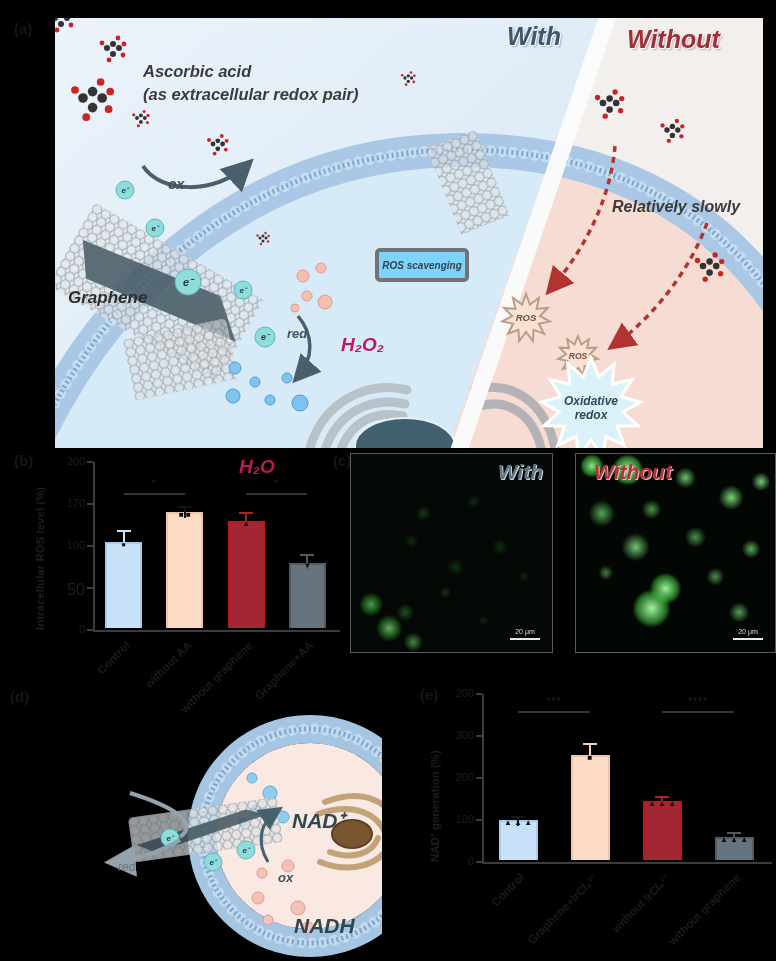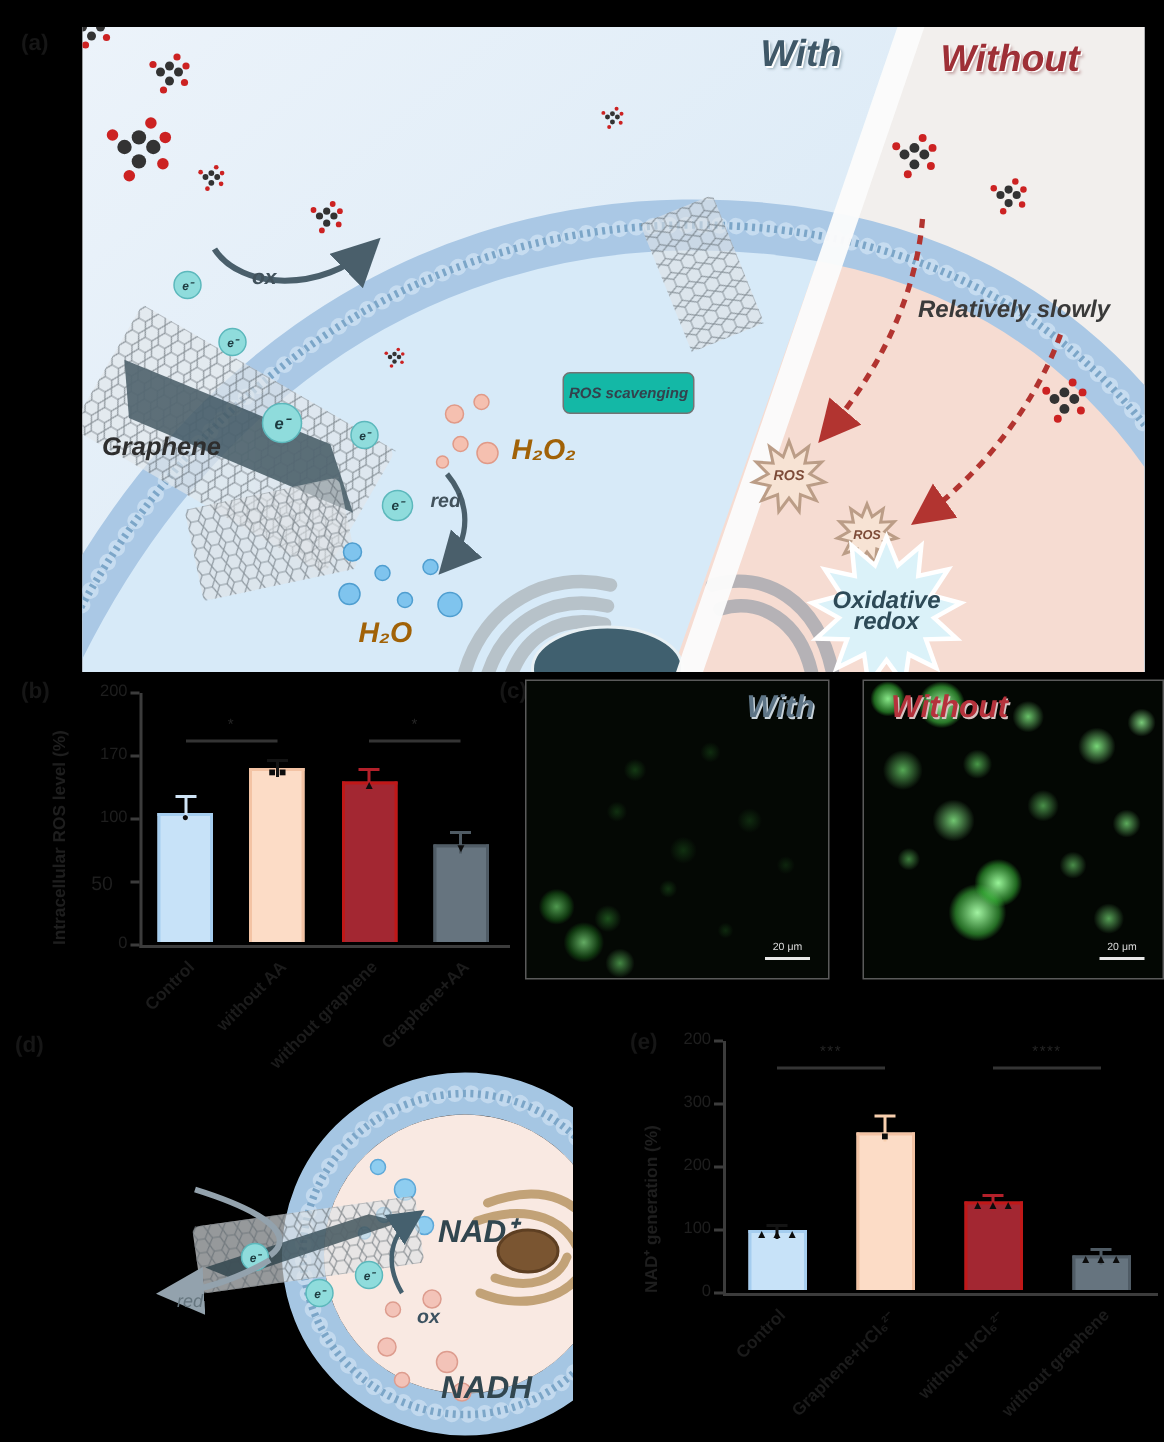--- a/index.html
+++ b/index.html
@@ -9,28 +9,28 @@
   
   #panel-a{position:absolute;left:55px;top:18px;width:708px;height:430px;background:#fff;}
   #panel-a svg{position:absolute;left:0;top:0;}
   .pa-text{position:absolute;white-space:nowrap;}
   .with-lab{font-size:25px;font-weight:bold;font-style:italic;color:#3f5868;
             text-shadow:1px 1px 0 #ffffff,2px 2px 2px #9fb3bf;}
   .without-lab{font-size:25px;font-weight:bold;font-style:italic;color:#9e2f36;
             text-shadow:1px 1px 0 #ffffff,2px 2px 2px #c7a9a9;}
   .ascorbic{font-size:16.5px;font-weight:bold;font-style:italic;color:#3b3b3b;line-height:23px;}
   .art-label{font-weight:bold;font-style:italic;color:#2e2e2e;}
-  .chem-label{font-weight:bold;font-style:italic;color:#a16207;}
+  .chem-label{font-weight:bold;font-style:italic;color:#be185d;margin-top:44px;}
   .small-arrow-label{font-weight:bold;font-style:italic;color:#42525c;}
-  .ros-box{position:absolute;background:#14b8a6;border:1px solid #737373;border-radius:5px;
+  .ros-box{position:absolute;background:#7dd3fc;border:4px solid #737373;border-radius:5px;
            display:flex;align-items:center;justify-content:center;
            font-size:10px;font-weight:bold;font-style:italic;color:#33424d;}
   .ros-star-lab{position:absolute;text-align:center;font-size:9.5px;font-weight:bold;
            font-style:italic;color:#7d4b38;}
-  .oxid-lab{position:absolute;text-align:center;font-size:16px;font-weight:bold;
+  .oxid-lab{position:absolute;text-align:center;font-size:12px;font-weight:bold;
            font-style:italic;color:#2d4a57;line-height:14px;}
   
   .micro{position:absolute;border:1px solid #5a5a5a;box-sizing:border-box;}
   .micro-with-lab{position:absolute;right:9px;top:6px;font-size:21px;font-weight:bold;
       font-style:italic;color:#5d7486;text-shadow:1px 1px 0 #c9d4db;}
   .micro-without-lab{position:absolute;left:18px;top:6px;font-size:21px;font-weight:bold;
       font-style:italic;color:#b5323c;text-shadow:1px 1px 0 #d8c2c2;}
   .scalebar{position:absolute;right:12px;bottom:12px;width:30px;height:2px;background:#e8e8e8;}
   .scalebar-lab{position:absolute;right:12px;bottom:17px;width:30px;text-align:center;
       font-size:7px;color:#dddddd;}
@@ -206,41 +206,45 @@
     <path d="M 560 128 C 556 175, 535 225, 495 272" fill="none" stroke="#b23430" stroke-width="3.5" stroke-dasharray="6 5" marker-end="url(#arrR)"></path>
     <path d="M 652 205 C 636 250, 600 298, 558 328" fill="none" stroke="#b23430" stroke-width="3.5" stroke-dasharray="6 5" marker-end="url(#arrR)"></path>
 
     <polygon fill="#f7e3d4" stroke="#bb9d87" stroke-width="2" points="471.0,276.0 474.9,286.6 484.0,279.8 481.6,290.8 492.8,290.0 484.9,298.0 494.8,303.4 483.7,305.8 489.1,315.7 478.6,311.8 477.8,323.0 471.0,314.0 464.2,323.0 463.4,311.8 452.9,315.7 458.3,305.8 447.2,303.4 457.1,298.0 449.2,290.0 460.4,290.8 458.0,279.8 467.1,286.6"></polygon>
     <polygon fill="#f7e3d4" stroke="#bb9d87" stroke-width="2" points="523.0,318.0 526.4,326.5 533.8,321.2 532.1,330.1 541.2,329.7 534.9,336.3 542.8,340.8 533.9,343.0 538.1,351.1 529.5,348.1 528.6,357.2 523.0,350.0 517.4,357.2 516.5,348.1 507.9,351.1 512.1,343.0 503.2,340.8 511.1,336.3 504.8,329.7 513.9,330.1 512.2,321.2 519.6,326.5"></polygon>
     <polygon fill="#dbf2f9" stroke="#ffffff" stroke-width="3" points="536.0,340.0 543.7,358.9 559.2,345.7 557.2,366.0 577.1,361.6 565.9,378.7 585.6,384.0 567.8,393.9 582.8,407.7 562.3,408.2 569.2,427.4 550.9,418.3 548.0,438.5 536.0,422.0 524.0,438.5 521.1,418.3 502.8,427.4 509.7,408.2 489.2,407.7 504.2,393.9 486.4,384.0 506.1,378.7 494.9,361.6 514.8,366.0 512.8,345.7 528.3,358.9"></polygon>
   </svg>
 
   <div class="pa-text with-lab" style="left:452px;top:4px;">With</div>
   <div class="pa-text without-lab" style="left:572px;top:7px;">Without</div>
+  <div class="pa-text ascorbic" style="left:88px;top:42px;">
+    <div>Ascorbic acid</div>
+    <div>(as extracellular redox pair)</div>
+  </div>
   <div class="pa-text art-label" style="left:13px;top:270px;font-size:17px;">Graphene</div>
   <div class="pa-text small-arrow-label" style="left:113px;top:158px;font-size:14px;">ox</div>
   <div class="pa-text small-arrow-label" style="left:232px;top:308px;font-size:13px;">red</div>
   <div class="pa-text chem-label" style="left:286px;top:272px;font-size:19px;">H₂O₂</div>
   <div class="pa-text chem-label" style="left:184px;top:394px;font-size:19px;">H₂O</div>
   <div class="ros-box" style="left:320px;top:230px;width:86px;height:26px;">ROS scavenging</div>
   <div class="pa-text art-label" style="left:557px;top:180px;font-size:16px;color:#3a3a3a;">Relatively slowly</div>
   <div class="ros-star-lab" style="left:446px;top:294px;width:50px;">ROS</div>
   <div class="ros-star-lab" style="left:498px;top:333px;width:50px;font-size:8.5px;">ROS</div>
   <div class="oxid-lab" style="left:486px;top:376px;width:100px;">
     <div>Oxidative</div>
     <div>redox</div>
   </div>
 </div>
 
 <div class="chart" id="chart-b" style="left:0;top:450px;width:345px;height:272px;">
     <div style="position: absolute; left: 93px; top: 12px; width: 245px; height: 168px; border-left: 2px solid rgb(60, 60, 60); border-bottom: 2px solid rgb(60, 60, 60); box-sizing: content-box;"></div>
     <div style="position: absolute; left: 87px; top: 179px; width: 6px; height: 2px; background: rgb(60, 60, 60);"></div>
     <div style="position: absolute; left: 51px; top: 173px; width: 34px; text-align: right; font-size: 11px; color: rgb(30, 30, 30);">0</div>
     <div style="position: absolute; left: 87px; top: 137px; width: 6px; height: 2px; background: rgb(60, 60, 60);"></div>
-    <div style="position: absolute; left: 51px; top: 131px; width: 34px; text-align: center; font-size: 13px; color: rgb(30, 30, 30);">50</div>
+    <div style="position: absolute; left: 51px; top: 131px; width: 34px; text-align: right; font-size: 16px; color: rgb(30, 30, 30);">50</div>
     <div style="position: absolute; left: 87px; top: 95px; width: 6px; height: 2px; background: rgb(60, 60, 60);"></div>
     <div style="position: absolute; left: 51px; top: 89px; width: 34px; text-align: right; font-size: 11px; color: rgb(30, 30, 30);">100</div>
     <div style="position: absolute; left: 87px; top: 53px; width: 6px; height: 2px; background: rgb(60, 60, 60);"></div>
     <div style="position: absolute; left: 51px; top: 47px; width: 34px; text-align: right; font-size: 11px; color: rgb(30, 30, 30);">170</div>
     <div style="position: absolute; left: 87px; top: 11px; width: 6px; height: 2px; background: rgb(60, 60, 60);"></div>
     <div style="position: absolute; left: 51px; top: 5px; width: 34px; text-align: right; font-size: 11px; color: rgb(30, 30, 30);">200</div>
     <div style="position: absolute; left: 34px; top: 12px; height: 168px; writing-mode: vertical-rl; transform: rotate(180deg); display: flex; align-items: center; font-size: 11.5px; font-weight: bold; color: rgb(30, 30, 30);">Intracellular ROS level (%)</div>
     <div style="position: absolute; left: 105.125px; top: 91.8px; width: 37px; height: 86.2px; background: rgb(199, 226, 248); border-top: 2px solid rgb(165, 205, 239); border-right: 2px solid rgb(165, 205, 239); border-left: 2px solid rgb(165, 205, 239); border-image: initial; border-bottom: none; box-sizing: border-box;"></div>
     <div style="position: absolute; left: 122.625px; top: 80.88px; width: 2px; height: 16.92px; background: rgb(207, 228, 246);"></div>
     <div style="position: absolute; left: 116.625px; top: 79.88px; width: 14px; height: 2px; background: rgb(207, 228, 246);"></div>

